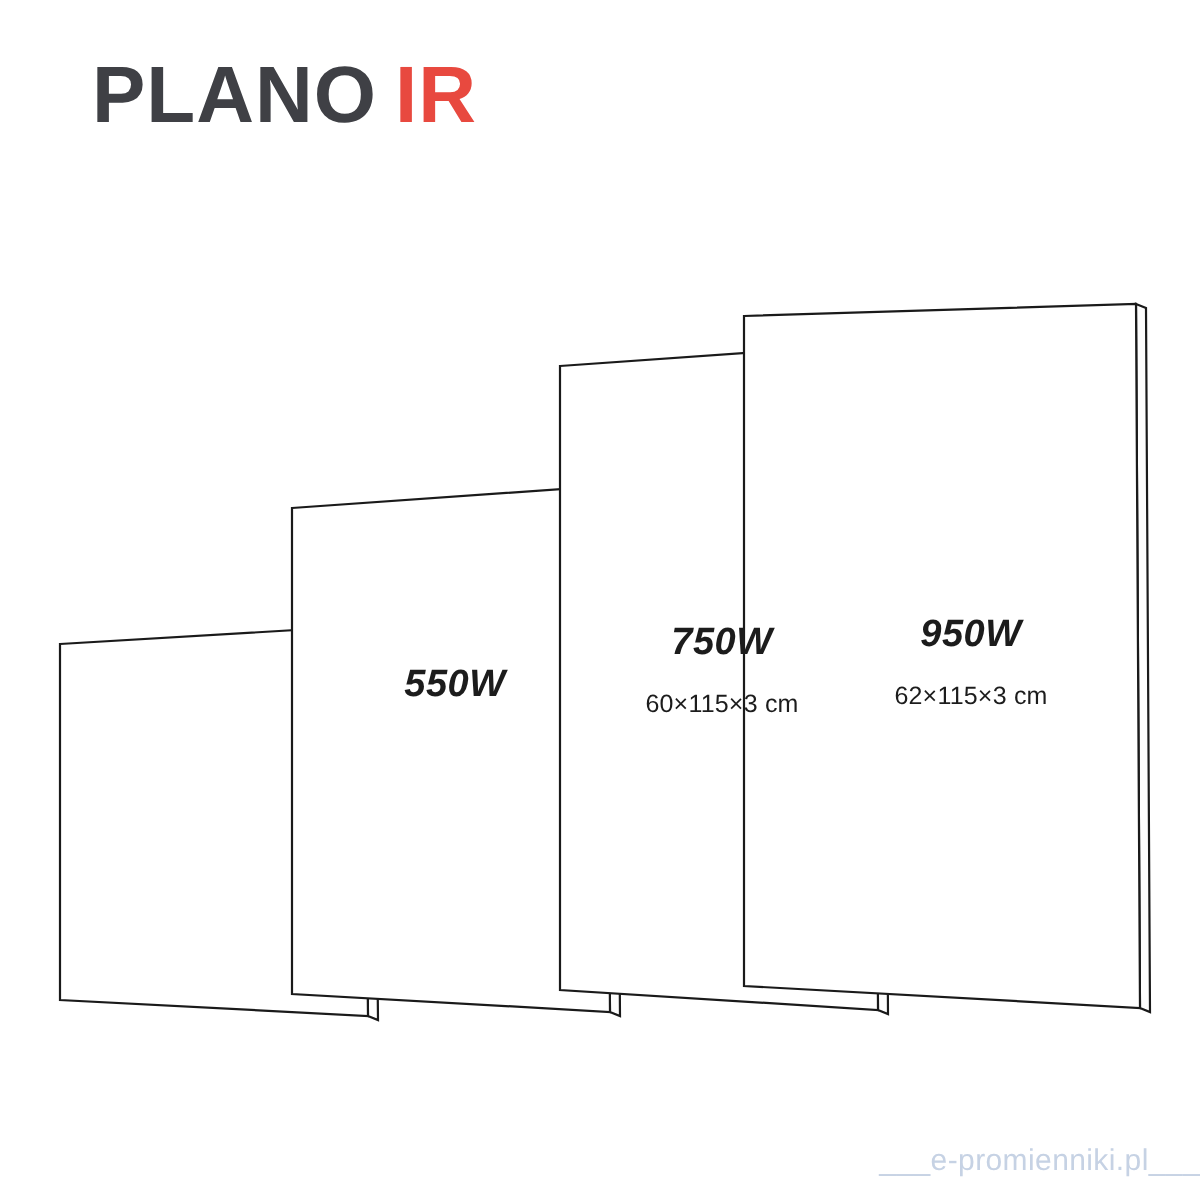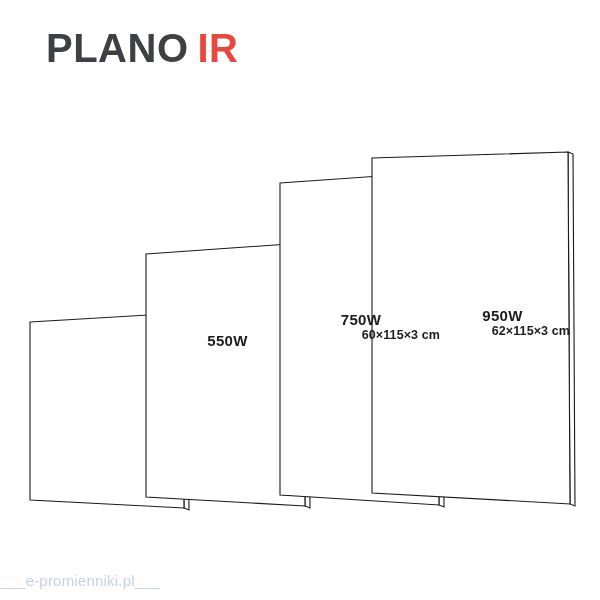--- a/index.html
+++ b/index.html
@@ -56,41 +56,41 @@
 
   
   .panel-label {
     position: absolute;
     text-align: center;
     color: #1c1c1c;
     user-select: none;
     white-space: nowrap;
   }
   .panel-label .watt {
-    font-size: 15px;
+    font-size: 19px;
     font-weight: bold;
     letter-spacing: 0.3px;
     line-height: 1.15;
+    font-style: italic;
   }
   .panel-label .dims {
     font-size: 12.5px;
-    font-weight: bold;
+    font-weight: normal;
     letter-spacing: 0.1px;
     line-height: 1.2;
-    margin-top: 0;
-    text-align: right;
+    margin-top: 12px;
   }
 
   
   #watermark {
     position: absolute;
     left: 0;
     right: 0;
     top: 572px;
-    text-align: left;
+    text-align: right;
     font-size: 15px;
     color: #c6d2e4;
     letter-spacing: 0.2px;
     user-select: none;
   }
 </style>
 </head>
 <body>
 
 <div id="stage">
@@ -123,20 +123,20 @@
 
   <div class="panel-label" id="label-550w" style="left: 150px; top: 332px; width: 155px;">
     <div class="watt">550W</div>
   </div>
 
   <div class="panel-label" id="label-750w" style="left: 282px; top: 311px; width: 158px;">
     <div class="watt">750W</div>
     <div class="dims">60×115×3 cm</div>
   </div>
 
-  <div class="panel-label" id="label-950w" style="left: 435px; top: 307px; width: 135px;">
+  <div class="panel-label" id="label-950w" style="left: 418px; top: 307px; width: 135px;">
     <div class="watt">950W</div>
     <div class="dims">62×115×3 cm</div>
   </div>
 
   <div id="watermark">___e-promienniki.pl___</div>
 
 </div>
 
 </body></html>

